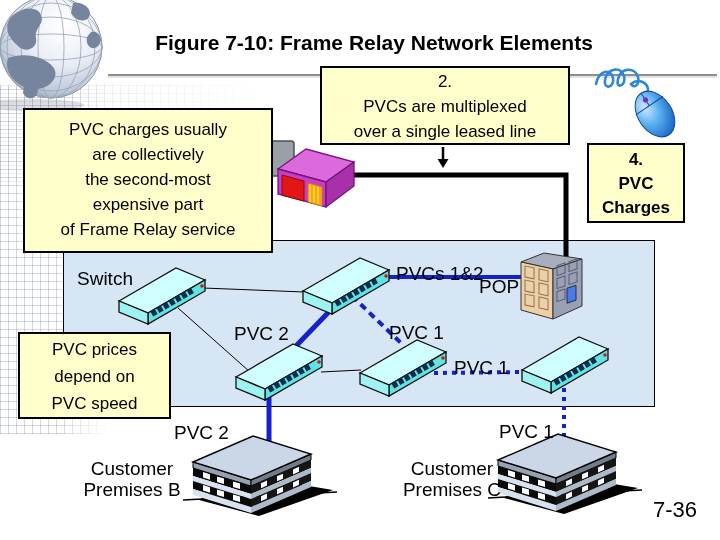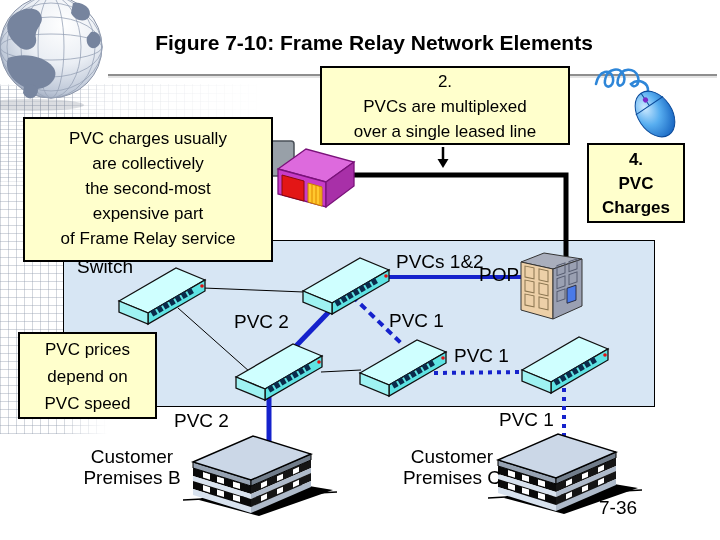--- a/index.html
+++ b/index.html
@@ -25,37 +25,37 @@
   #divider{left:108px;top:74px;width:609px;height:2px;background:#8E8E8E;box-shadow:0 2px 0 #E4E4E4;}
   #title{left:114px;top:31px;width:520px;text-align:center;
     font-size:21px;font-weight:bold;letter-spacing:0;}
   
   #panel{left:63px;top:240px;width:592px;height:167px;background:#D7E6F4;border:1.5px solid #000;box-sizing:border-box;}
   
   .note{
     background:#FFFFCC;border:2px solid #000;box-sizing:border-box;
     text-align:center;font-size:17px;line-height:25px;white-space:pre-line;
   }
-  #note-rank{left:23px;top:117px;width:250px;height:145px;padding-top:7px;}
+  #note-rank{left:23px;top:108px;width:250px;height:145px;padding-top:7px;}
   #note-mux{left:320px;top:66px;width:250px;height:79px;padding-top:1px;}
   #note-charges{left:587px;top:143px;width:98px;height:80px;font-weight:bold;line-height:24px;padding-top:3px;}
-  #note-prices{left:18px;top:332px;width:139px;height:87px;line-height:27px;padding-top:2px;}
+  #note-prices{left:18px;top:332px;width:153px;height:87px;line-height:27px;padding-top:2px;}
   
-  .lbl{position:absolute;font-size:19px;line-height:21px;white-space:pre-line;}
+  .lbl{position:absolute;font-size:19px;line-height:21px;white-space:pre-line;margin-top:12px;}
   #lbl-switch{left:77px;top:256px;}
   #lbl-pvcs12{left:396px;top:251px;}
   #lbl-pop{left:479px;top:264px;}
   #lbl-pvc2-upper{left:234px;top:311px;}
   #lbl-pvc1-upper{left:389px;top:310px;}
   #lbl-pvc1-mid{left:454px;top:345px;}
   #lbl-pvc2-lower{left:174px;top:410px;}
   #lbl-pvc1-lower{left:499px;top:409px;}
   #lbl-cust-b{left:70px;top:446px;width:124px;text-align:center;}
   #lbl-cust-c{left:390px;top:446px;width:124px;text-align:center;}
-  #page-num{left:599px;top:497px;font-size:19px;}
+  #page-num{left:653px;top:497px;font-size:22px;}
   svg{display:block;}
 </style>
 </head>
 <body>
 
 <svg width="0" height="0" style="position:absolute" aria-hidden="true">
   <defs>
     <symbol id="sw" viewBox="0 0 92 62">
       <polygon points="3,36 60,3 89,15 32,48" fill="#CFFFFF" stroke="#101010" stroke-width="1.3"></polygon>
       <polygon points="32,48 89,15 89,26 32,59" fill="#5FE3E3" stroke="#101010" stroke-width="1.3"></polygon>

